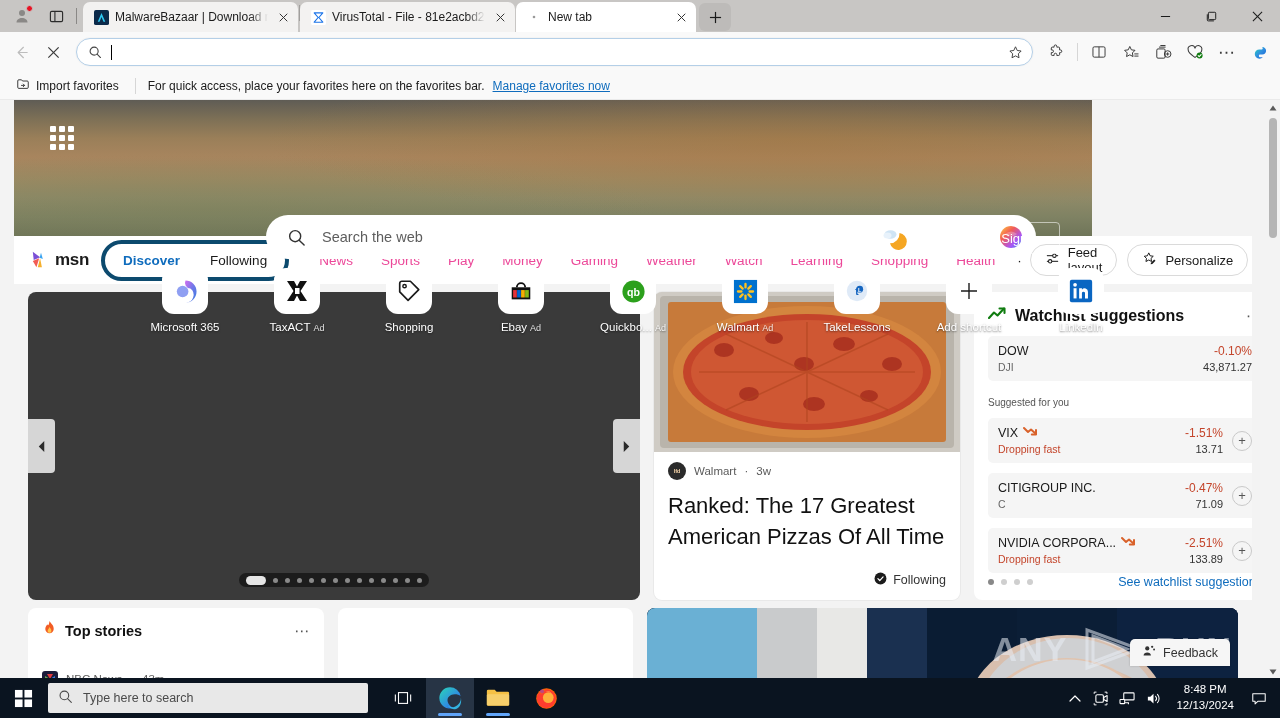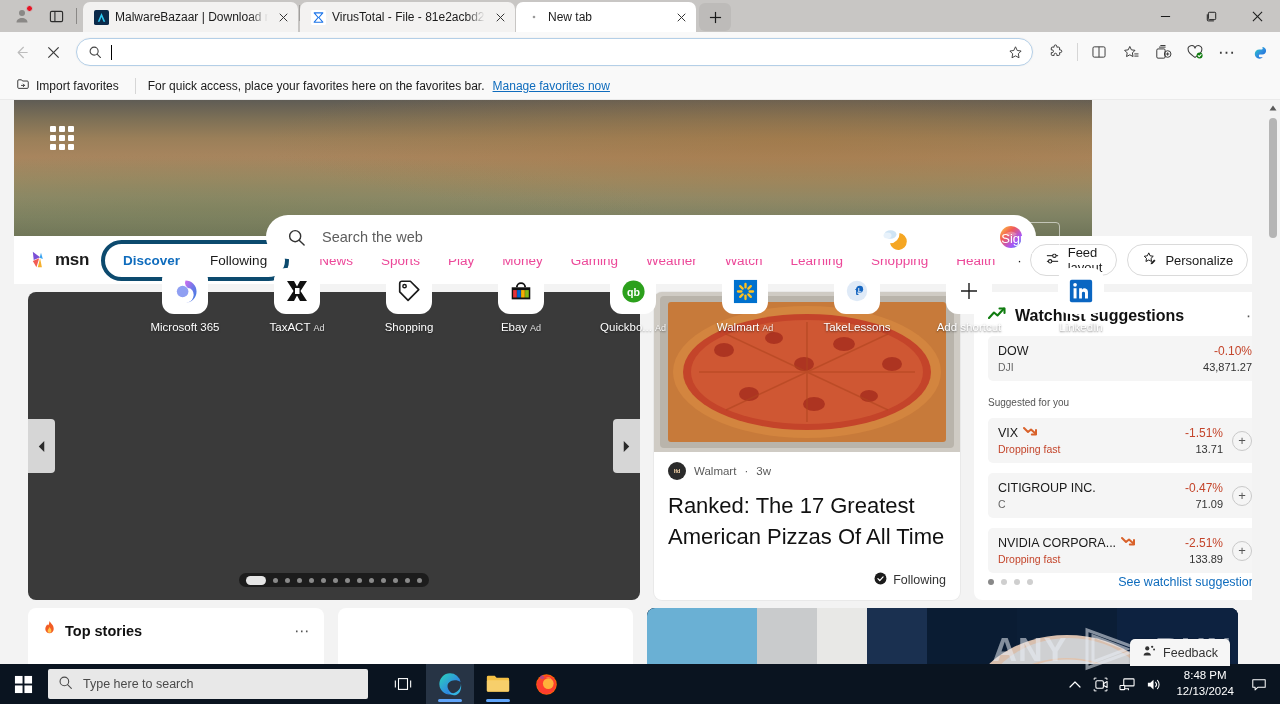--- a/index.html
+++ b/index.html
@@ -239,21 +239,21 @@
 
   
   .feedback {
     position:absolute; right:22px; bottom:14px; height:27px; background:#f6f6f6;
     border-radius:5px 5px 0 0; display:flex; align-items:center; gap:7px; padding:0 12px;
     font-size:12.5px; color:#333; box-shadow:0 0 2px rgba(0,0,0,0.25); z-index:9;
   }
 
   
   .taskbar {
-    position:absolute; left:0; bottom:16px; width:1280px; height:40px;
+    position:absolute; left:0; bottom:2px; width:1280px; height:40px;
     background:#0a1420; display:flex; align-items:center;
   }
   .tb-start { width:46px;height:40px;display:flex;align-items:center;justify-content:center;}
   .tb-search {
     width: 320px; height:30px; background:#e8e8e8; border-radius:2px;
     display:flex; align-items:center; padding:0 10px; gap:10px;
     font-size:12.5px; color:#4a4a4a; margin-left:2px;
   }
   .tb-taskview { width:46px;height:40px;display:flex;align-items:center;justify-content:center; margin-left:12px;}
   .tb-app { width:48px;height:40px;display:flex;align-items:center;justify-content:center; position:relative;}

